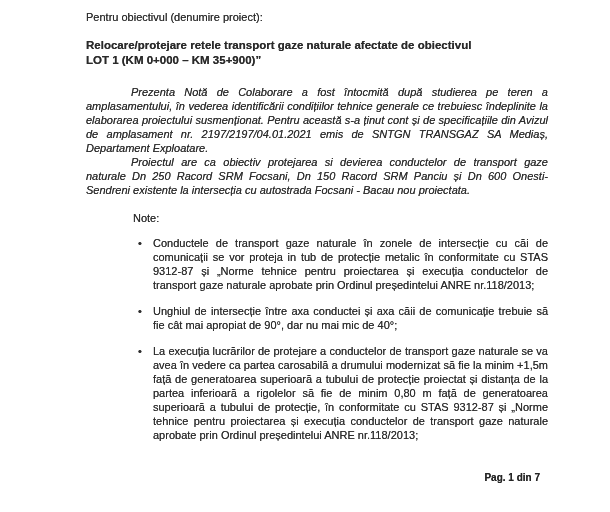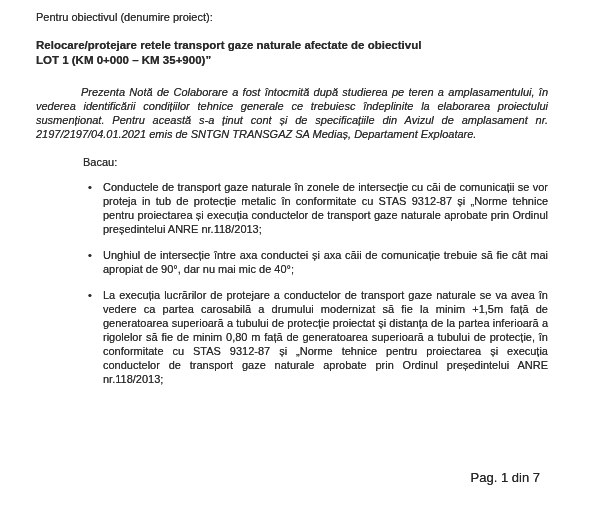--- a/index.html
+++ b/index.html
@@ -10,21 +10,21 @@
   .page {
     position: relative;
     width: 610px;
     height: 512px;
     box-sizing: border-box;
     background: #ffffff;
     font-family: "Liberation Sans", sans-serif;
     font-size: 11px;
     line-height: 14px;
     color: #2e2e2e;
-    padding: 10px 62px 0 36px;
+    padding: 10px 62px 0 86px;
     overflow: hidden;
     
     text-shadow: 0 0 0.6px rgba(45,45,45,0.85);
   }
   .intro {
     margin: 0 0 14px 0;
   }
   .doc-title {
     font-weight: bold;
     font-size: 11.5px;
@@ -53,41 +53,42 @@
   }
   .bullets li .bullet-marker {
     position: absolute;
     left: -15px;
     top: 0;
   }
   .page-number {
     position: absolute;
     top: 471px;
     right: 70px;
-    font-weight: normal;
-    font-size: 13px;
+    font-weight: bold;
+    font-size: 10px;
     color: #262626;
   }
 </style>
 </head>
 <body>
 
 <div class="page">
 
   <p class="intro">Pentru obiectivul (denumire proiect):</p>
 
   <div class="doc-title">
     <div>Relocare/protejare retele transport gaze naturale afectate de obiectivul</div>
     <div>LOT 1 (KM 0+000 – KM 35+900)”</div>
   </div>
 
   <p class="para">Prezenta Notă de Colaborare a fost întocmită după studierea pe teren a amplasamentului, în vederea identificării condițiilor tehnice generale ce trebuiesc îndeplinite la elaborarea proiectului susmenționat. Pentru această s-a ținut cont și de specificațiile din Avizul de amplasament nr. 2197/2197/04.01.2021 emis de SNTGN TRANSGAZ SA Mediaș, Departament Exploatare.</p>
 
+  <p class="para">Proiectul are ca obiectiv protejarea si devierea conductelor de transport gaze naturale Dn 250 Racord SRM Focsani, Dn 150 Racord SRM Panciu și Dn 600 Onesti-Sendreni existente la intersecția cu autostrada Focsani - Bacau nou proiectata.</p>
 
-  <p class="note-label">Bacau:</p>
+  <p class="note-label">Note:</p>
 
   <ul class="bullets">
     <li>
       <span class="bullet-marker">•</span>
       <span>Conductele de transport gaze naturale în zonele de intersecție cu căi de comunicații se vor proteja in tub de protecție metalic în conformitate cu STAS 9312-87 și „Norme tehnice pentru proiectarea și execuția conductelor de transport gaze naturale aprobate prin Ordinul președintelui ANRE nr.118/2013;</span>
     </li>
     <li>
       <span class="bullet-marker">•</span>
       <span>Unghiul de intersecție între axa conductei și axa căii de comunicație trebuie să fie cât mai apropiat de 90°, dar nu mai mic de 40°;</span>
     </li>

